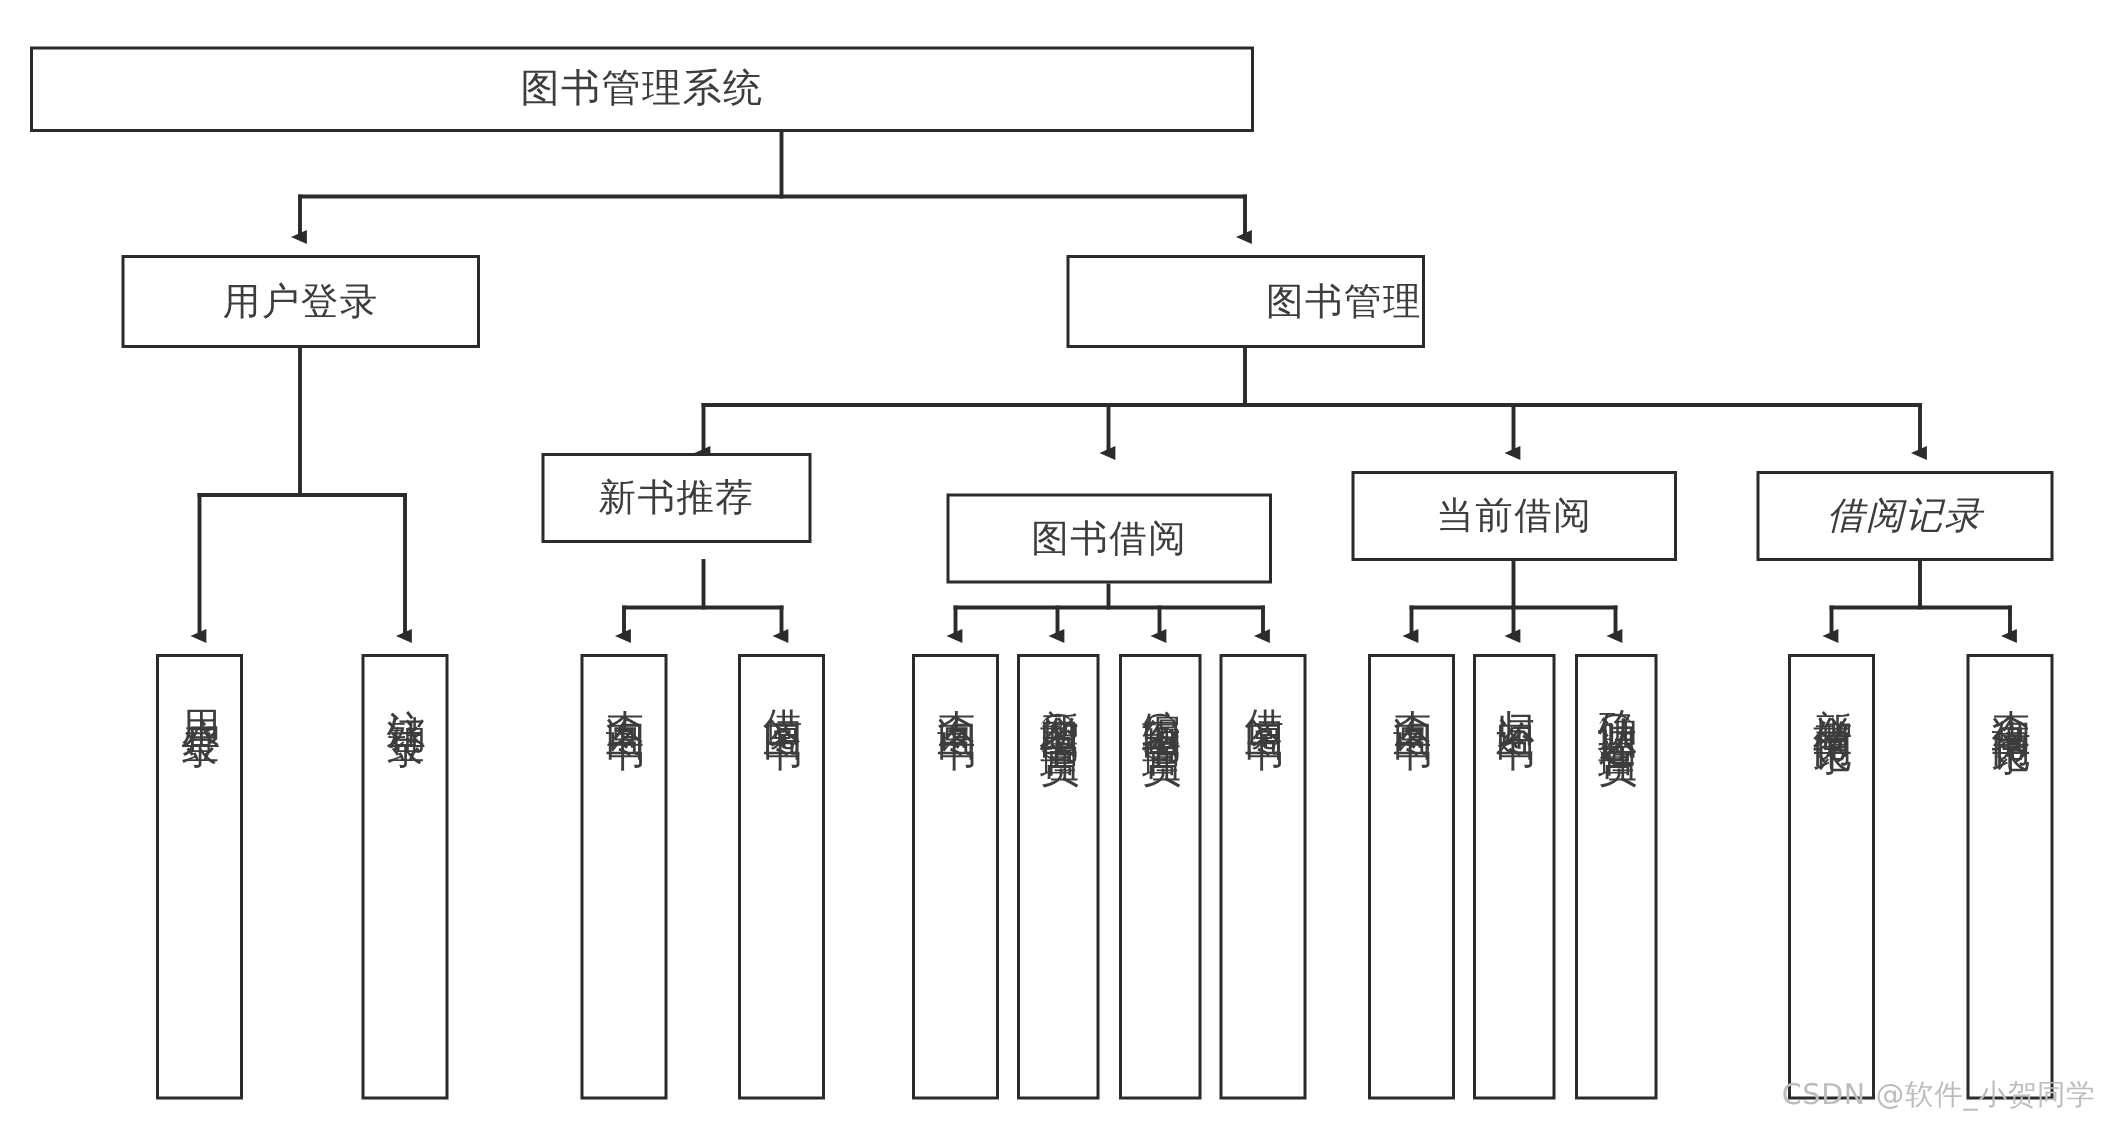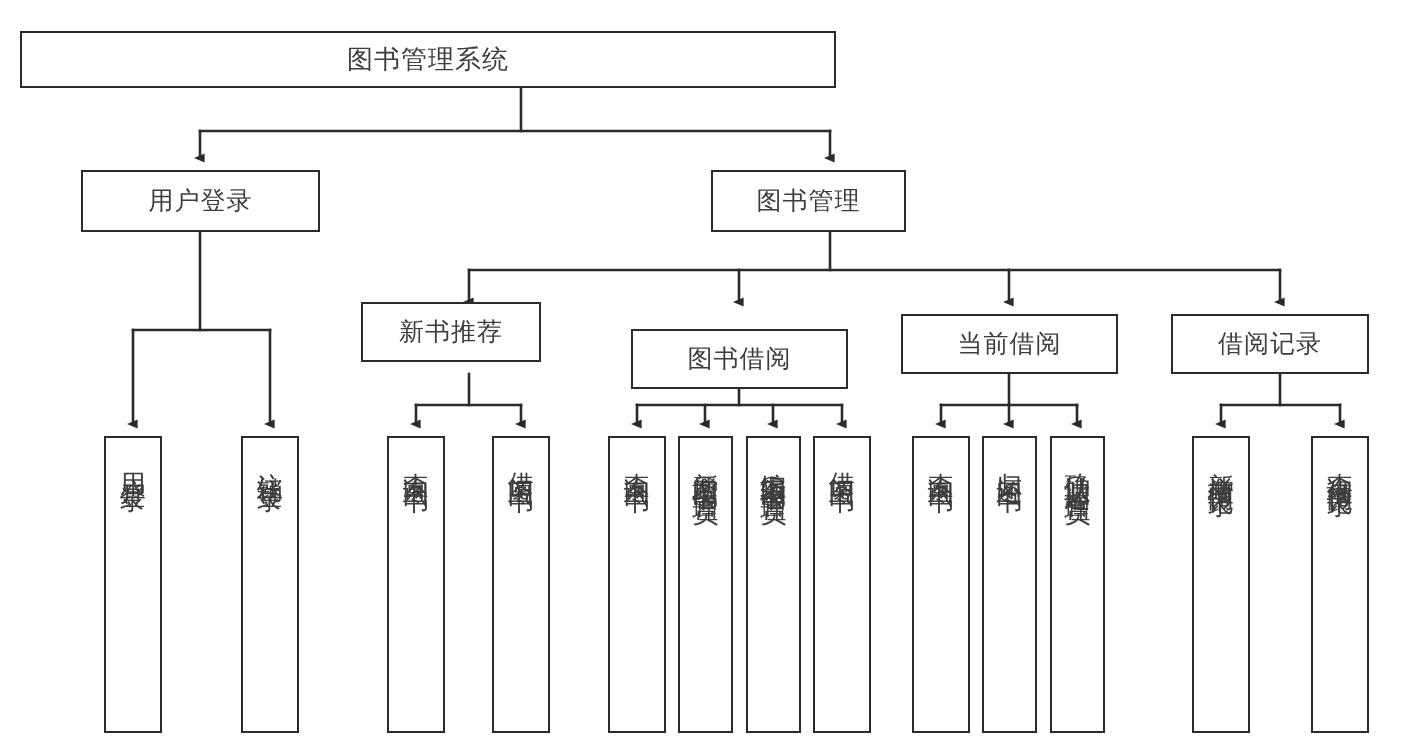--- a/index.html
+++ b/index.html
@@ -108,34 +108,34 @@
     </g>
   </svg>
 
   <div class="node title horiz" style="left:20px;top:11px;width:816px;height:57px;margin-top:20px;">
     <span class="lbl">图书管理系统</span>
   </div>
 
   <div class="node horiz" style="left:81px;top:170px;width:239px;height:62px;">
     <span class="lbl">用户登录</span>
   </div>
-  <div class="node horiz" style="left:711px;top:170px;width:195px;height:62px;">
+  <div class="node horiz" style="left:711px;top:170px;width:239px;height:62px;justify-content:flex-end;">
     <span class="lbl">图书管理</span>
   </div>
 
   <div class="node horiz" style="left:361px;top:302px;width:180px;height:60px;">
     <span class="lbl">新书推荐</span>
   </div>
   <div class="node horiz" style="left:631px;top:329px;width:217px;height:60px;">
     <span class="lbl">图书借阅</span>
   </div>
   <div class="node horiz" style="left:901px;top:314px;width:217px;height:60px;justify-content:center;">
     <span class="lbl">当前借阅</span>
   </div>
-  <div class="node horiz" style="left:1171px;top:314px;width:198px;height:60px;">
+  <div class="node horiz" style="left:1171px;top:314px;width:198px;height:60px;font-style:italic;">
     <span class="lbl">借阅记录</span>
   </div>
 
   <div class="node vert" style="left:104px;top:436px;width:58px;height:297px;">
     <span class="lbl">用户登录</span>
   </div>
   <div class="node vert" style="left:241px;top:436px;width:58px;height:297px;">
     <span class="lbl">注销登录</span>
   </div>
 
@@ -169,13 +169,14 @@
     <span class="lbl">确认归还（管理员）</span>
   </div>
 
   <div class="node vert long" style="left:1192px;top:436px;width:58px;height:297px;">
     <span class="lbl">新增借阅记录</span>
   </div>
   <div class="node vert long" style="left:1311px;top:436px;width:58px;height:297px;">
     <span class="lbl">查询借阅记录</span>
   </div>
 
+  <div id="watermark">CSDN @软件_小贺同学</div>
 </div>
 
 </body></html>

